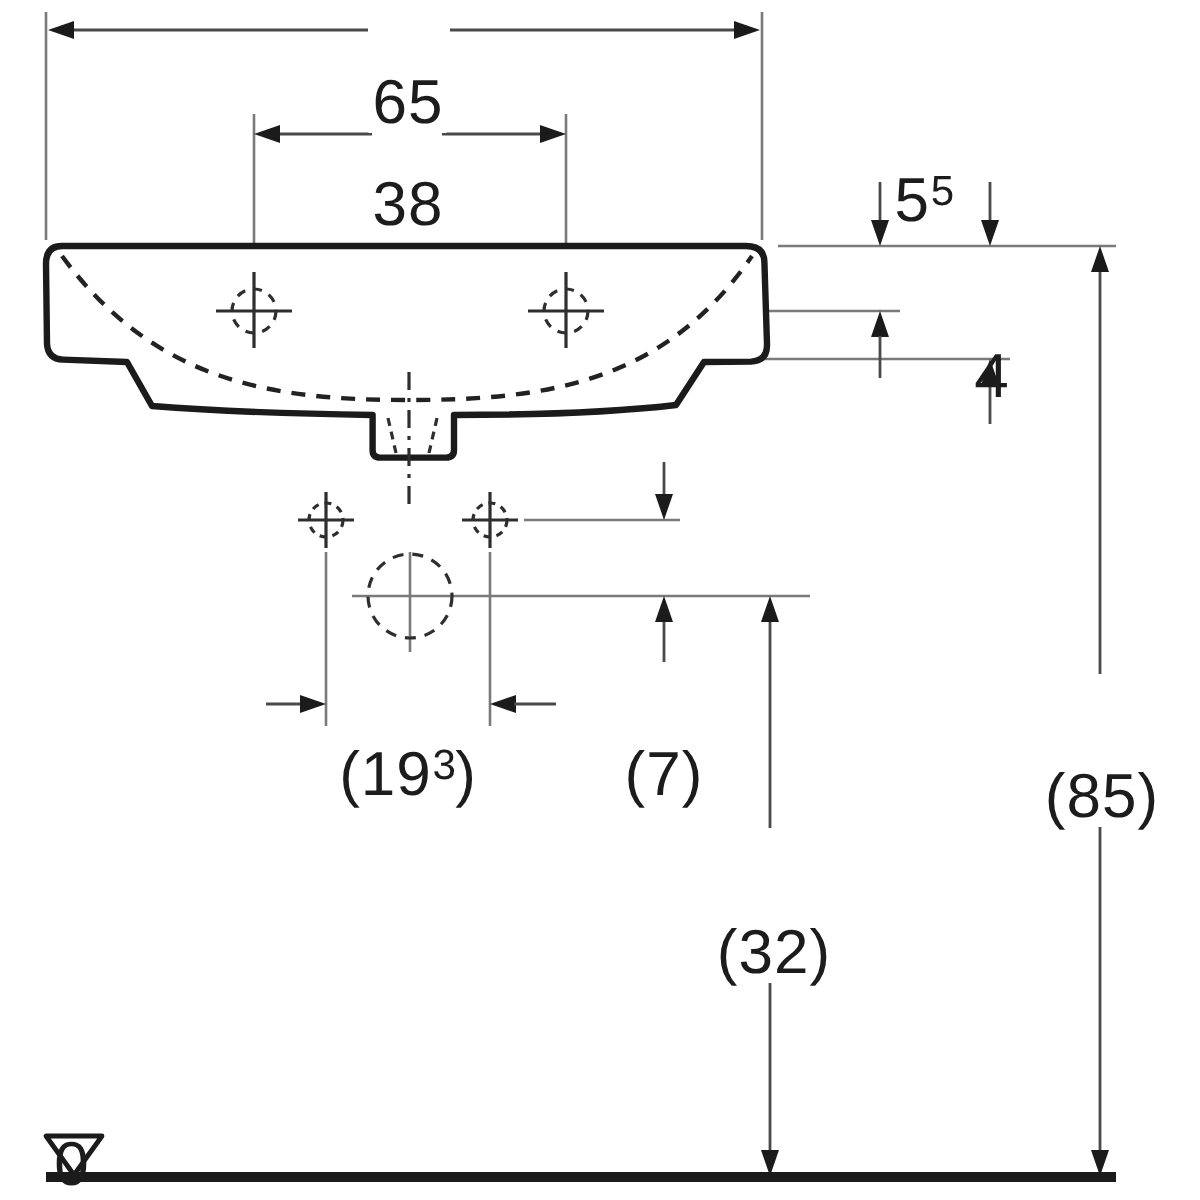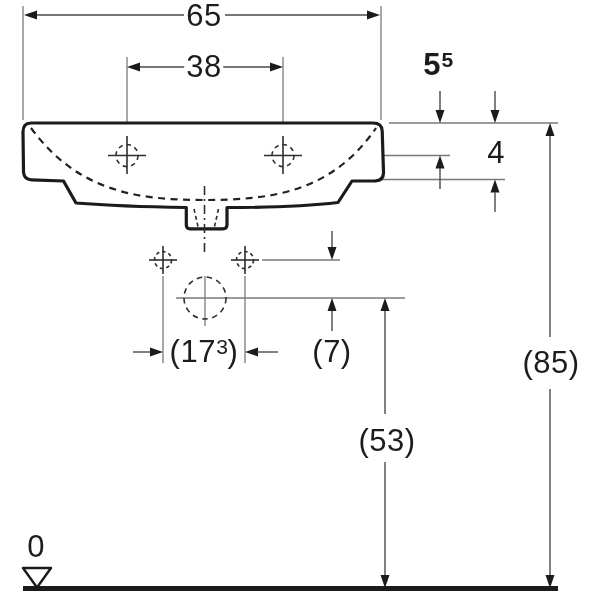--- a/index.html
+++ b/index.html
@@ -4,21 +4,21 @@
 <style>
   html,body { margin:0; padding:0; background:#ffffff; }
   #stage {
     position:relative; width:600px; height:600px; background:#ffffff;
     font-family:"Liberation Sans", sans-serif; overflow:hidden;
   }
   #stage svg { position:absolute; left:0; top:0; }
   .dim {
     position:absolute; transform:translate(-50%,-50%);
     font-size:31px; line-height:1; color:#1c1c1c; white-space:nowrap;
-    letter-spacing:0.5px; background:#ffffff; padding:0 2px;
+    letter-spacing:0.5px; background:#ffffff; padding:0 2px;margin-top:36px;
   }
   .dim sup {
     font-size:0.68em; position:relative; top:-0.40em; left:0.02em;
     letter-spacing:0; vertical-align:baseline;
   }
   
   .thin      { stroke:#7a7a7a; stroke-width:1.3; fill:none; }
   .dimline   { stroke:#4a4a4a; stroke-width:1.4; fill:none; }
   .cross     { stroke:#2e2e2e; stroke-width:1.6; fill:none; }
   .outline   { stroke:#1b1b1b; stroke-width:3.2; fill:#ffffff;
@@ -149,27 +149,27 @@
     </g>
     <g>
       <polygon points="23,568 51,568 37,587.5" fill="#ffffff" stroke="#1b1b1b" stroke-width="2.4" stroke-linejoin="round"></polygon>
     </g>
   </svg>
 
   <div class="dim" style="left:204px; top:15px;">65</div>
 
   <div class="dim" style="left:204px; top:66px;">38</div>
 
-  <div class="dim" style="left:438px; top:64px; background:transparent;font-weight:bold;"><span>5</span><sup>5</sup></div>
+  <div class="dim" style="left:462px; top:64px; background:transparent;"><span>5</span><sup>5</sup></div>
 
   <div class="dim" style="left:496px; top:152px; background:transparent;">4</div>
 
-  <div class="dim" style="left:204px; top:351px; background:transparent;"><span>(17</span><sup>3</sup><span>)</span></div>
+  <div class="dim" style="left:204px; top:351px; background:transparent;"><span>(19</span><sup>3</sup><span>)</span></div>
 
   <div class="dim" style="left:332px; top:351px; background:transparent;">(7)</div>
 
-  <div class="dim" style="left:387px; top:440px;">(53)</div>
+  <div class="dim" style="left:387px; top:440px;">(32)</div>
 
   <div class="dim" style="left:551px; top:362px;text-align:right;">(85)</div>
 
   <div class="dim" style="left:36px; top:546px; background:transparent;">0</div>
 
 </div>
 
 </body></html>

